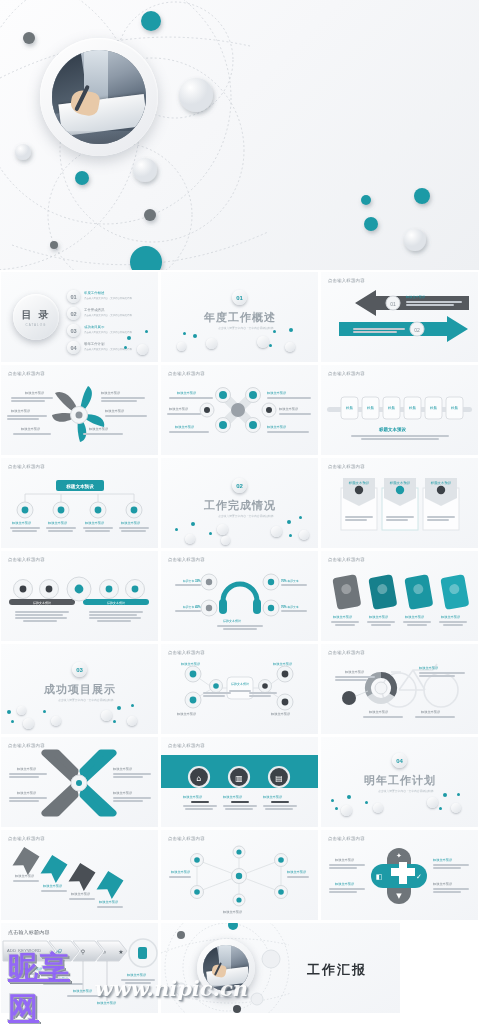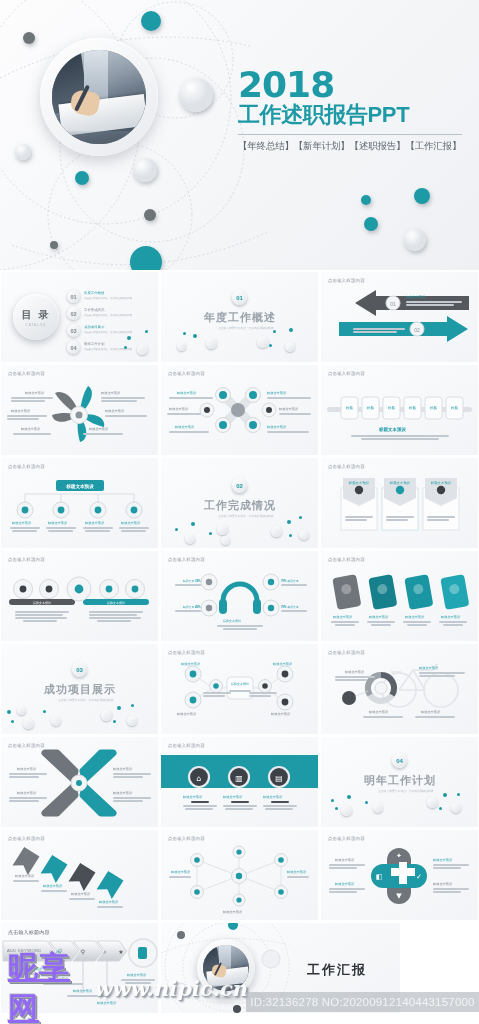--- a/index.html
+++ b/index.html
@@ -190,26 +190,20 @@
         <div class="ph-a"></div>
           <div class="ph-b"></div>
           <div class="ph-c"></div>
         <div class="ph-d"></div>
           <div class="ph-e"></div>
           <div class="ph-f"></div>
           <div class="ph-g"></div>
       </div>
     </div>
 
-    <div class="hero-text">
-      <div class="hero-year">2018</div>
-      <div class="hero-title">工作述职报告PPT</div>
-      <div class="hero-rule"></div>
-      <div class="hero-tags">【年终总结】【新年计划】【述职报告】【工作汇报】</div>
-    </div>
   </div>
 
   <div id="grid">
 
     <div class="row">
 
       <div class="slide">
         <div class="cat-badge">
           <b>目 录</b>
           <i>CATALOG</i>
@@ -881,17 +875,14 @@
       </div>
     </div>
 
   </div>
 
   <div id="watermark">
     <span class="wm-logo">昵享网</span>
     <span class="wm-url">www.nipic.cn</span>
   </div>
 
-  <div id="idbar">
-    <span>ID:32136278 NO:20200912140443157000</span>
-  </div>
 
 </div>
 
 </body></html>

